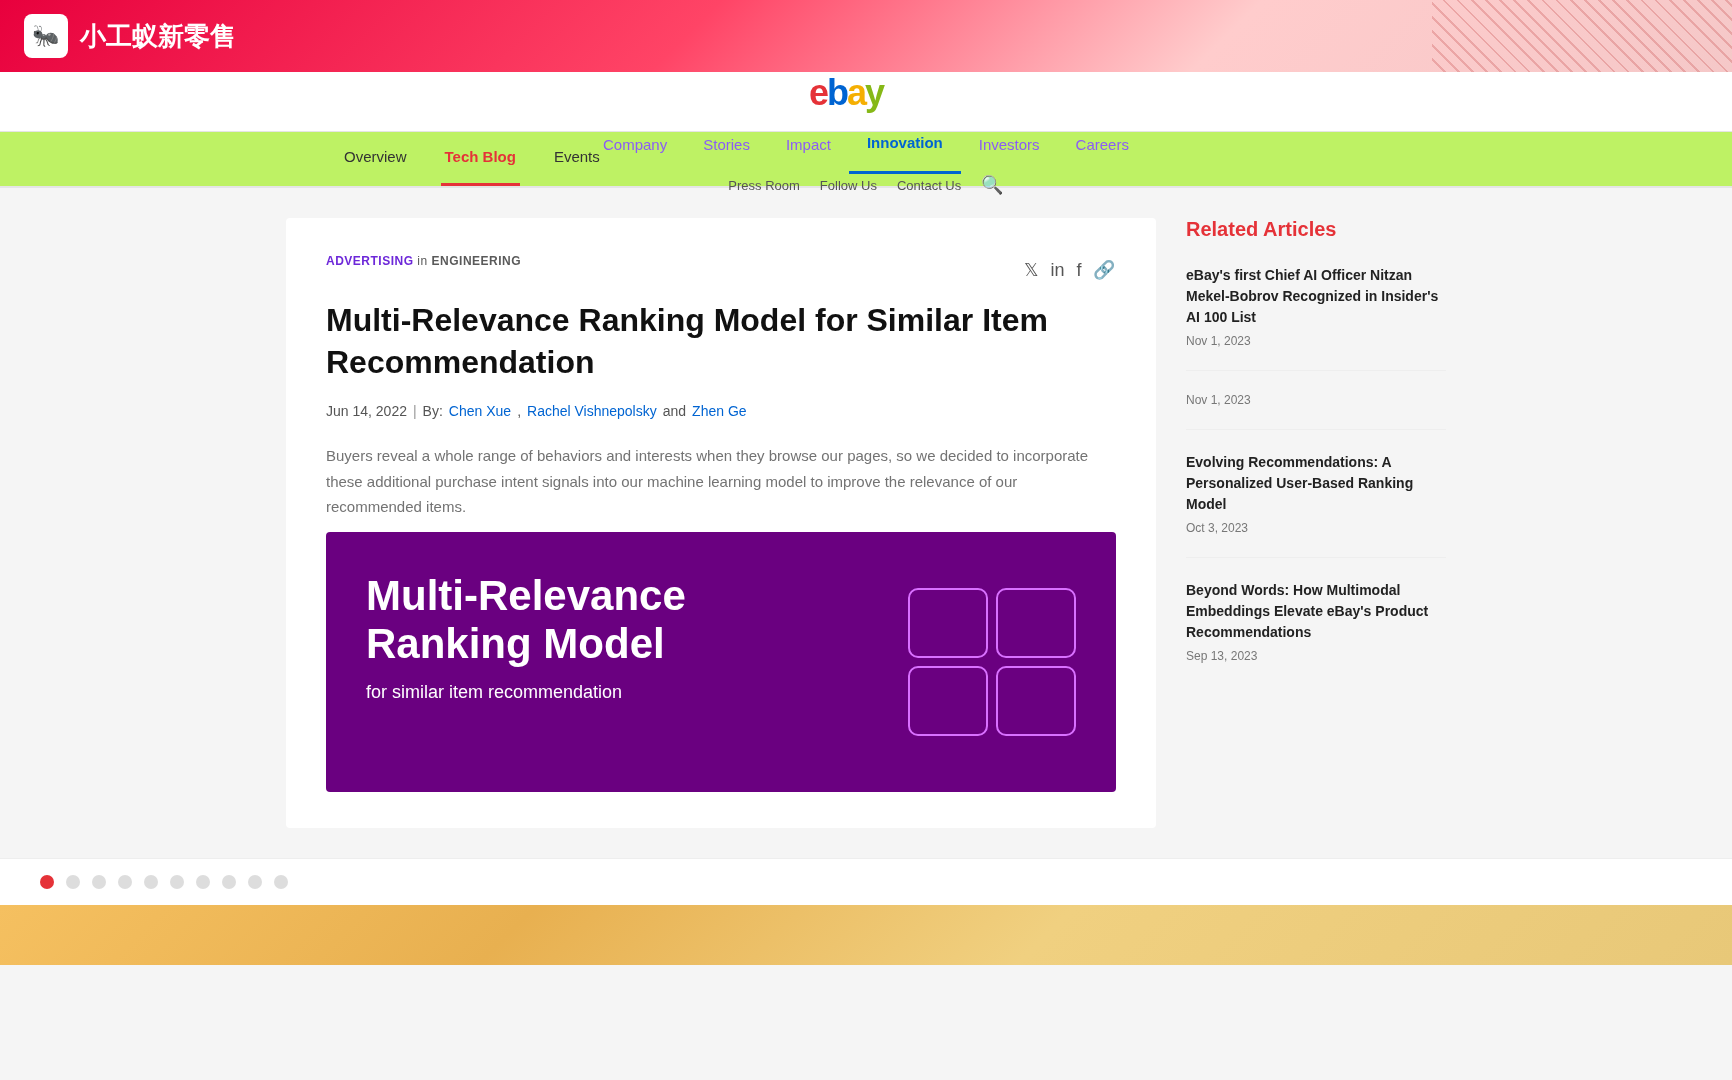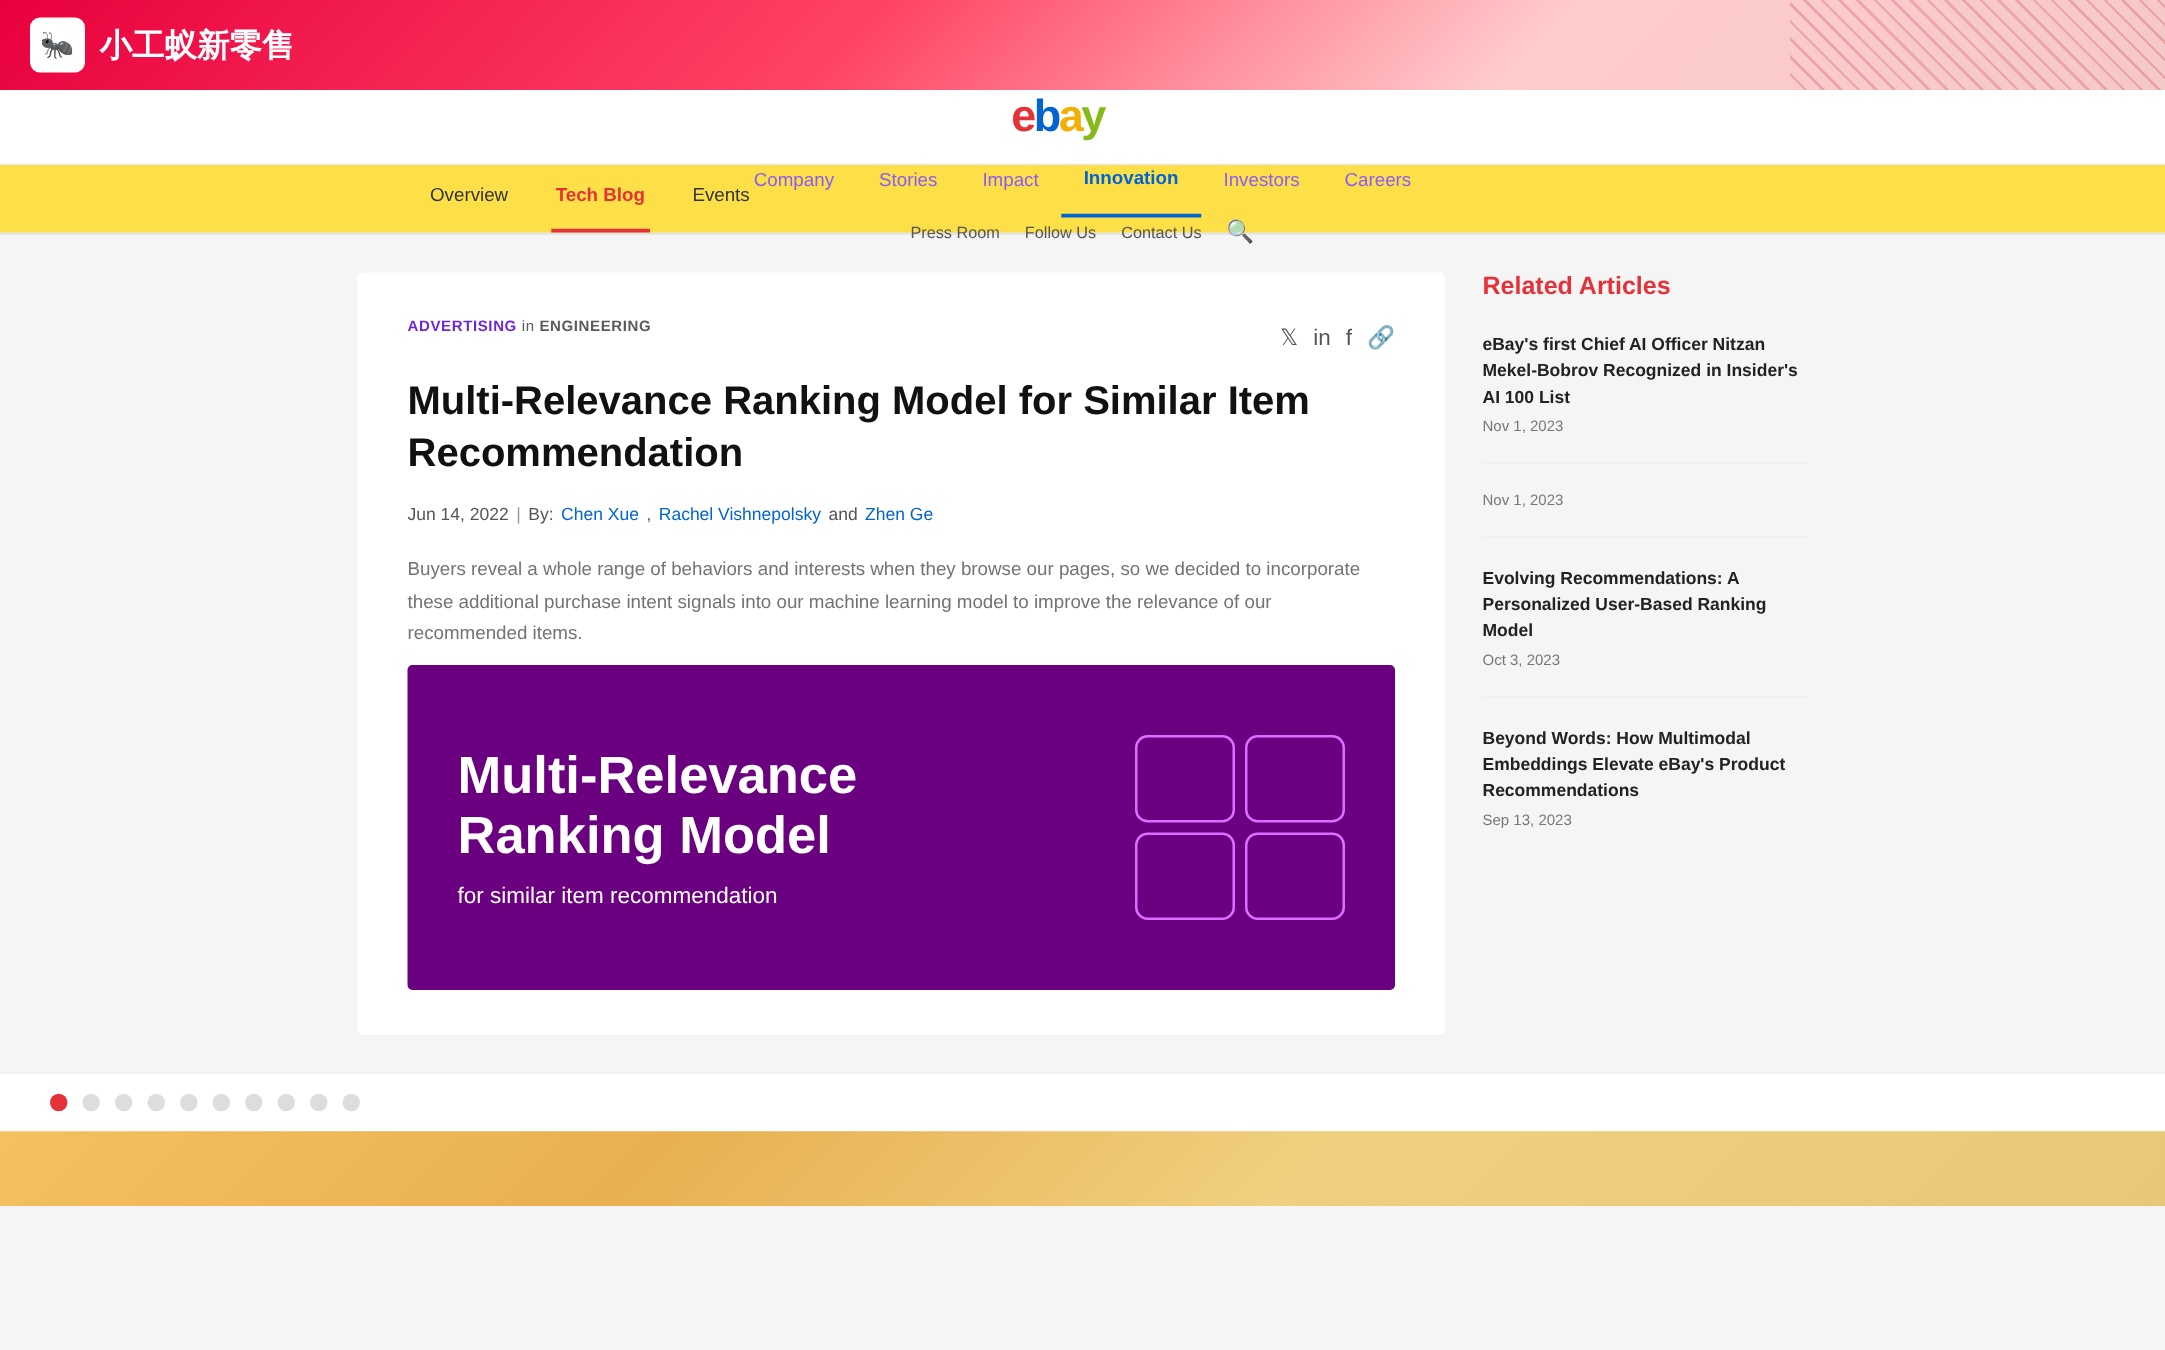--- a/index.html
+++ b/index.html
@@ -102,21 +102,21 @@
       text-decoration: none;
     }
     .search-icon-btn {
       cursor: pointer;
       color: #555;
       font-size: 18px;
     }
 
     
     .sub-nav {
-      background: #fde047;
+      background: #bef264;
       border-bottom: 2px solid #e5e5e5;
       display: flex;
       align-items: flex-end;
       padding: 0 40px;
       padding-left: 340px;
       height: 56px;
       gap: 30px;
     }
     .sub-nav-link {
       padding: 0 4px;
@@ -200,21 +200,21 @@
       line-height: 1.7;
       margin-bottom: 12px;
     }
 
     
     .article-hero {
       background: #6a0080;
       border-radius: 4px;
       height: 260px;
       display: flex;
-      align-items: center;
+      align-items: flex-start;
       padding: 40px;
       position: relative;
       overflow: hidden;
     }
     .hero-text-block {
       flex: 1;
     }
     .hero-title {
       font-size: 42px;
       font-weight: 900;

